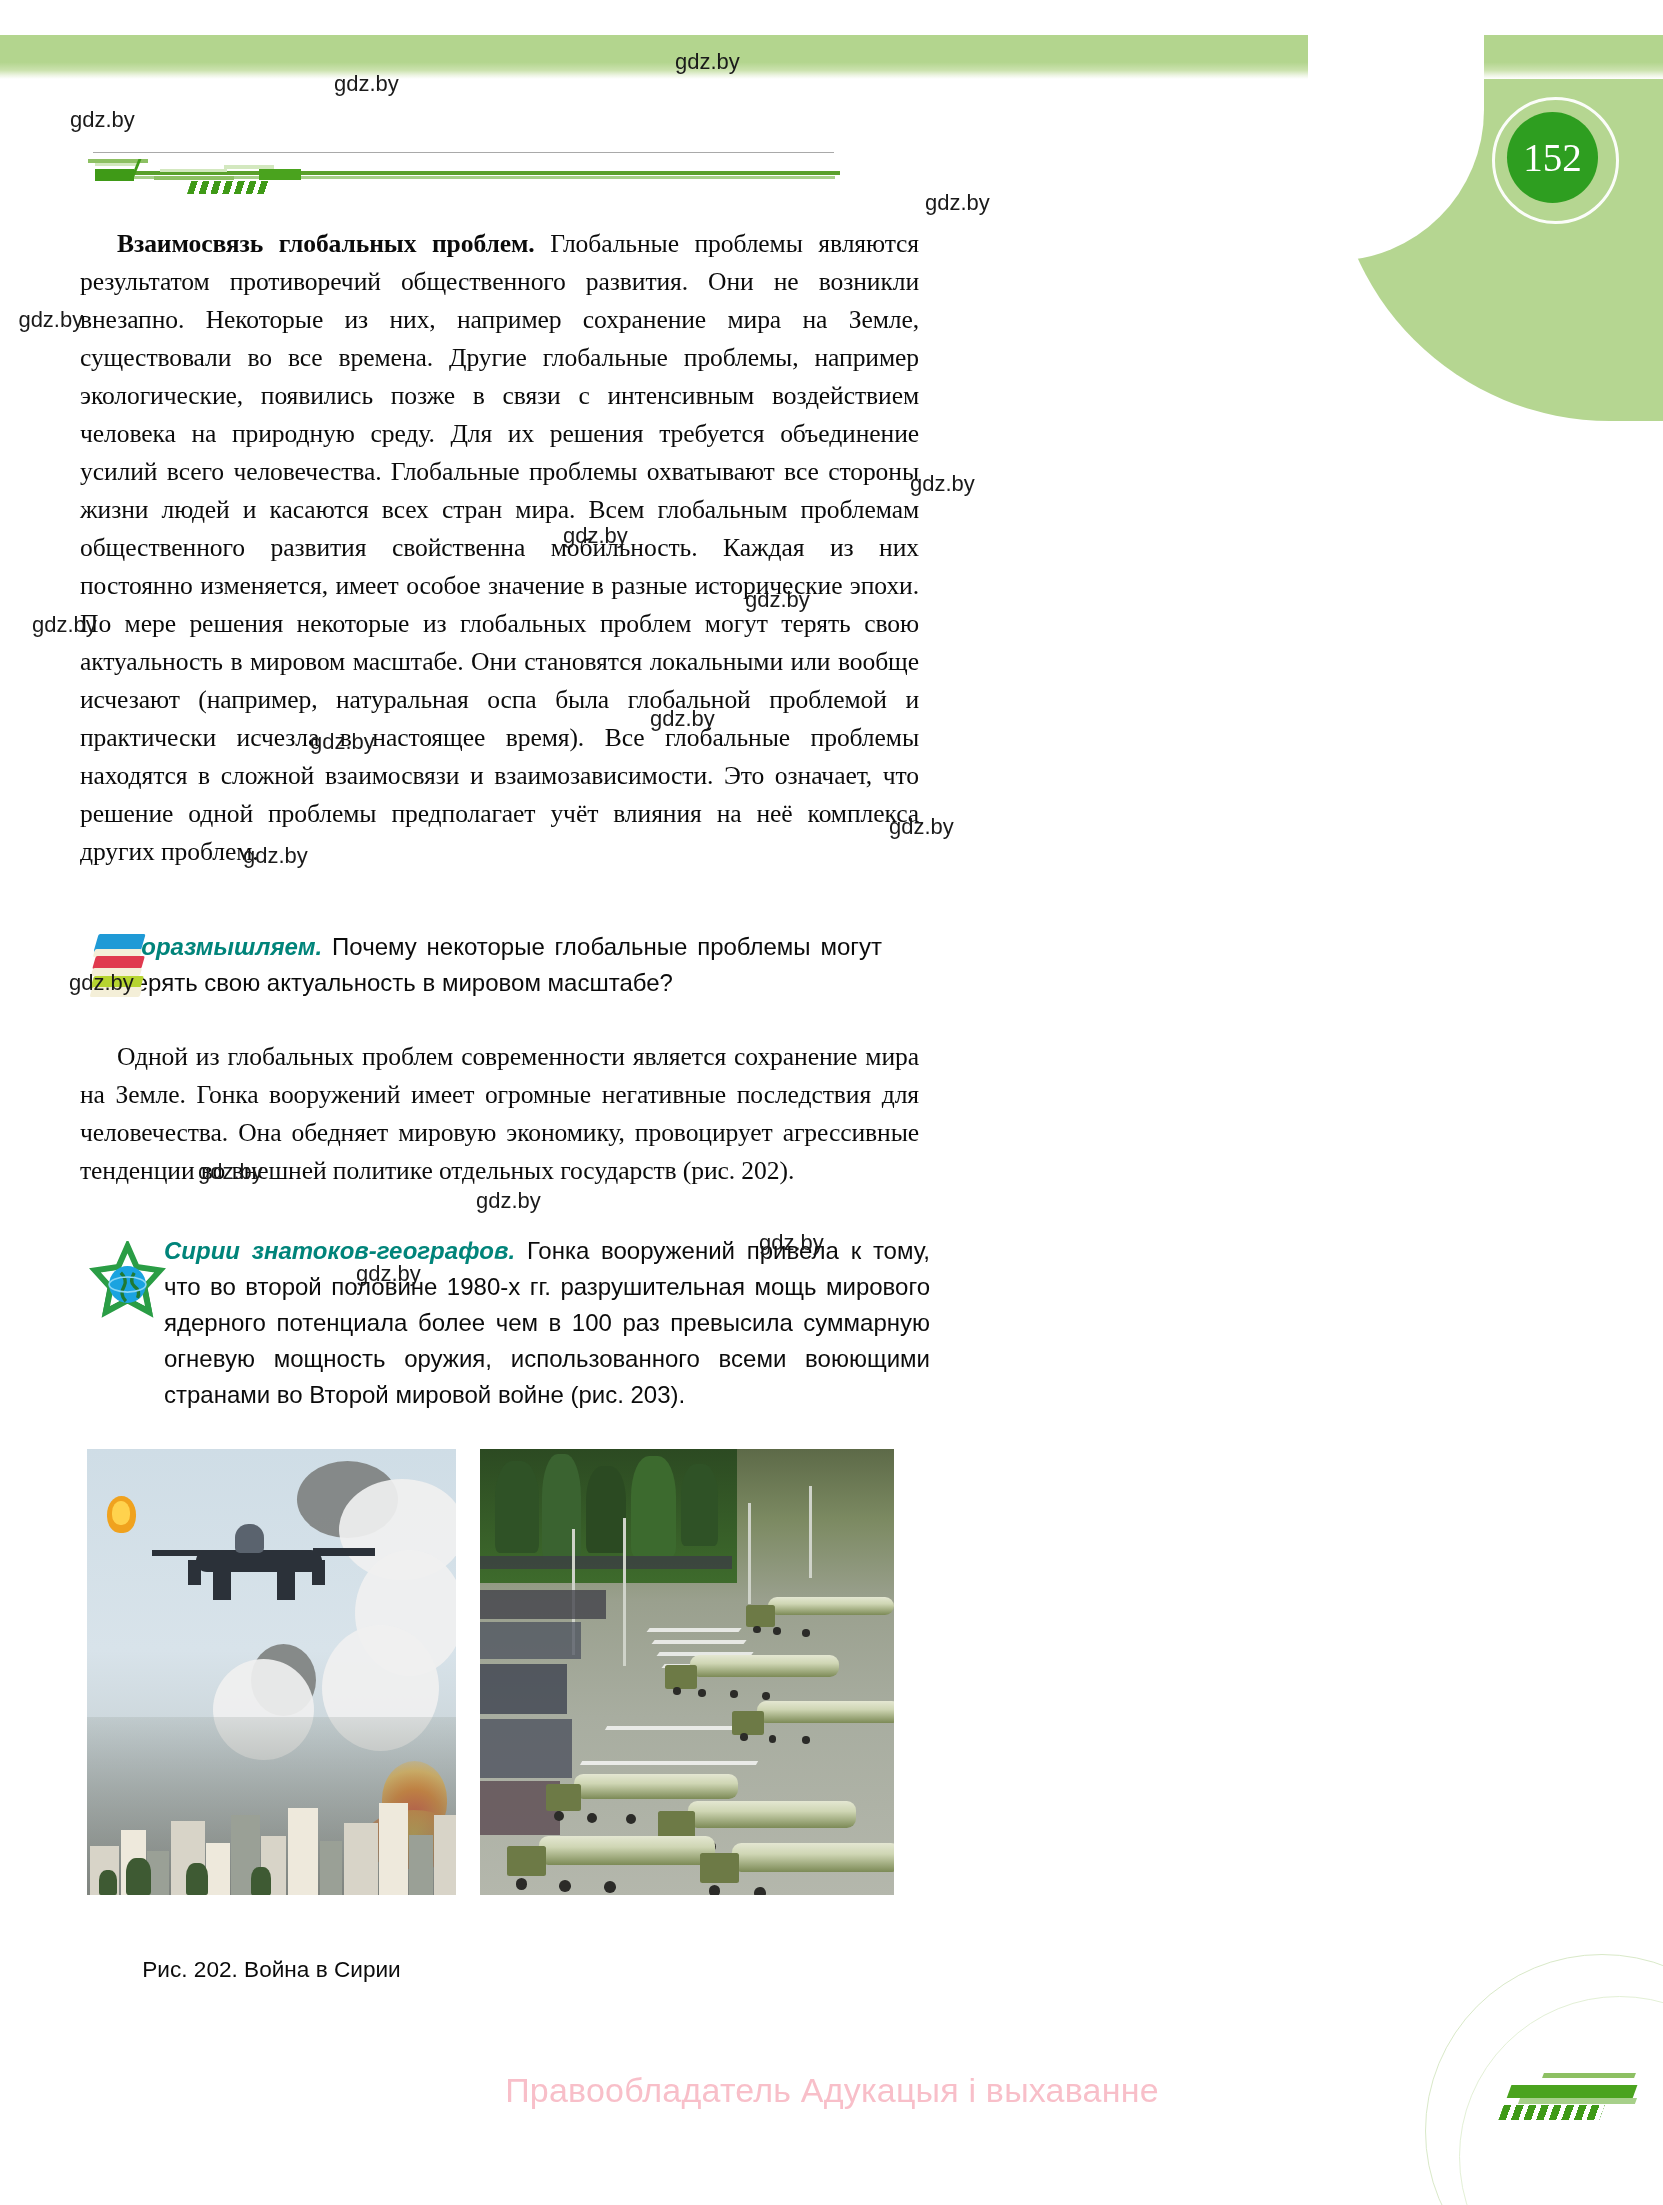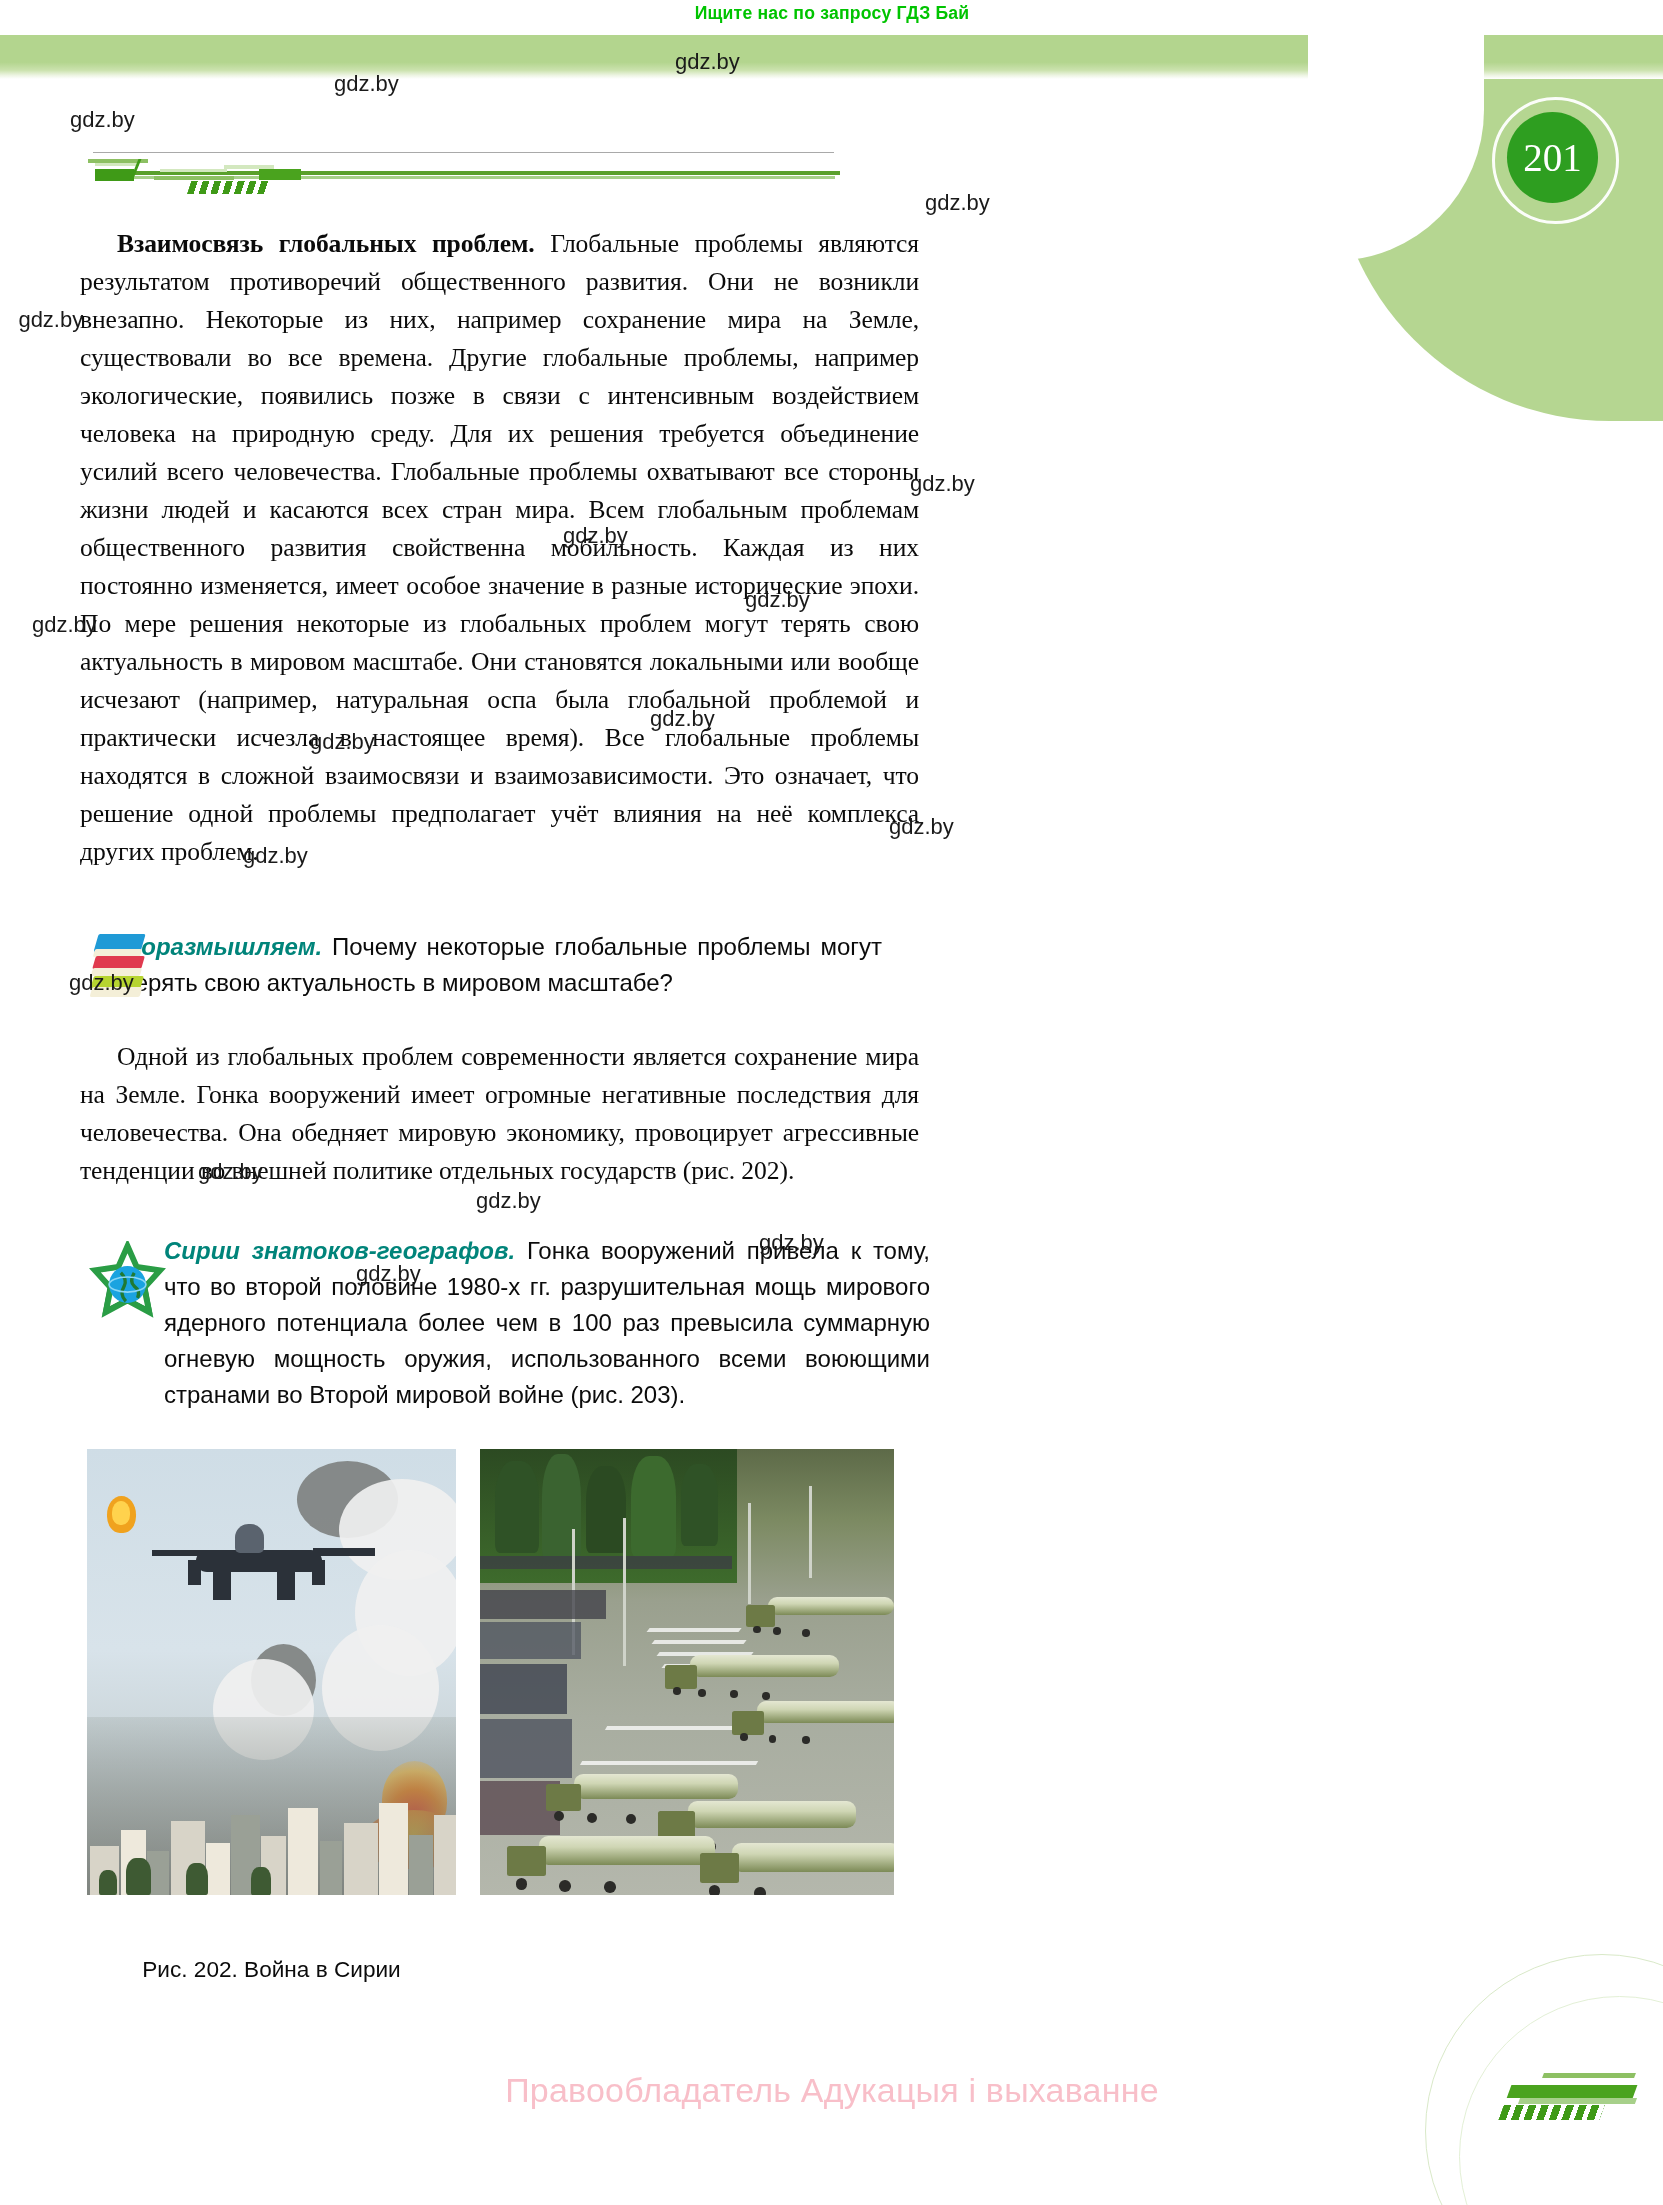--- a/index.html
+++ b/index.html
@@ -288,31 +288,28 @@
     width: 319px; height: 319px; border-radius: 50%;
     border: 1.7px solid #e3f0d6;
     z-index: 3;
   }
 </style>
 </head>
 <body>
 
 <div id="page">
 
-  <div class="top-banner">
-    <div class="top-banner-text">Ищите нас по запросу ГДЗ Бай</div>
-  </div>
 
   <div class="header-blob"></div>
   <div class="header-band"></div>
   <div class="header-blob-inner"></div>
 
   <div class="page-badge-ring"></div>
   <div class="page-badge">
-    <span class="page-badge-num">201</span>
+    <span class="page-badge-num">152</span>
   </div>
 
   <div class="runhead">
     <div class="runhead-rule"></div>
     <div class="runhead-bar2"></div>
     <div class="runhead-bar"></div>
     <span class="orn orn-a"></span>
     <span class="orn orn-b"></span>
     <span class="orn orn-c"></span>
     <span class="orn orn-d"></span>

